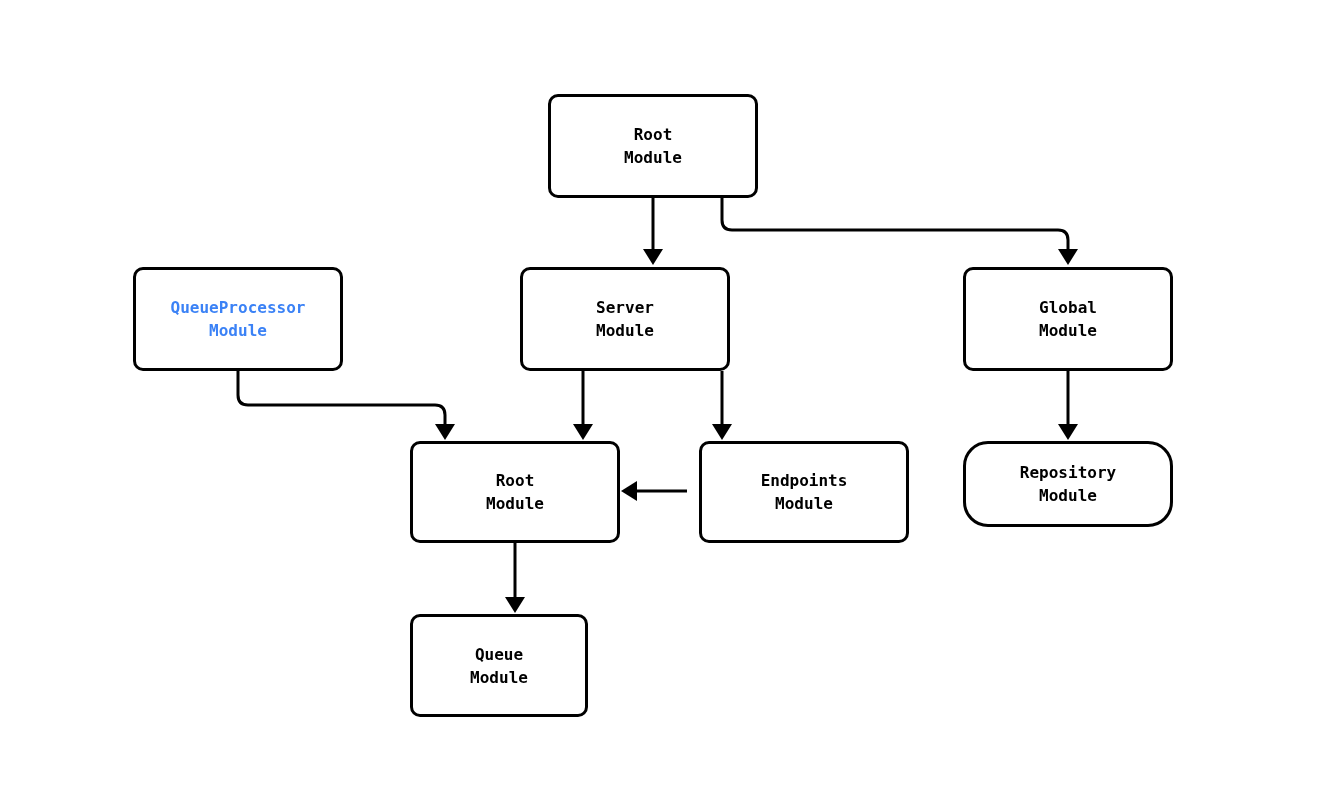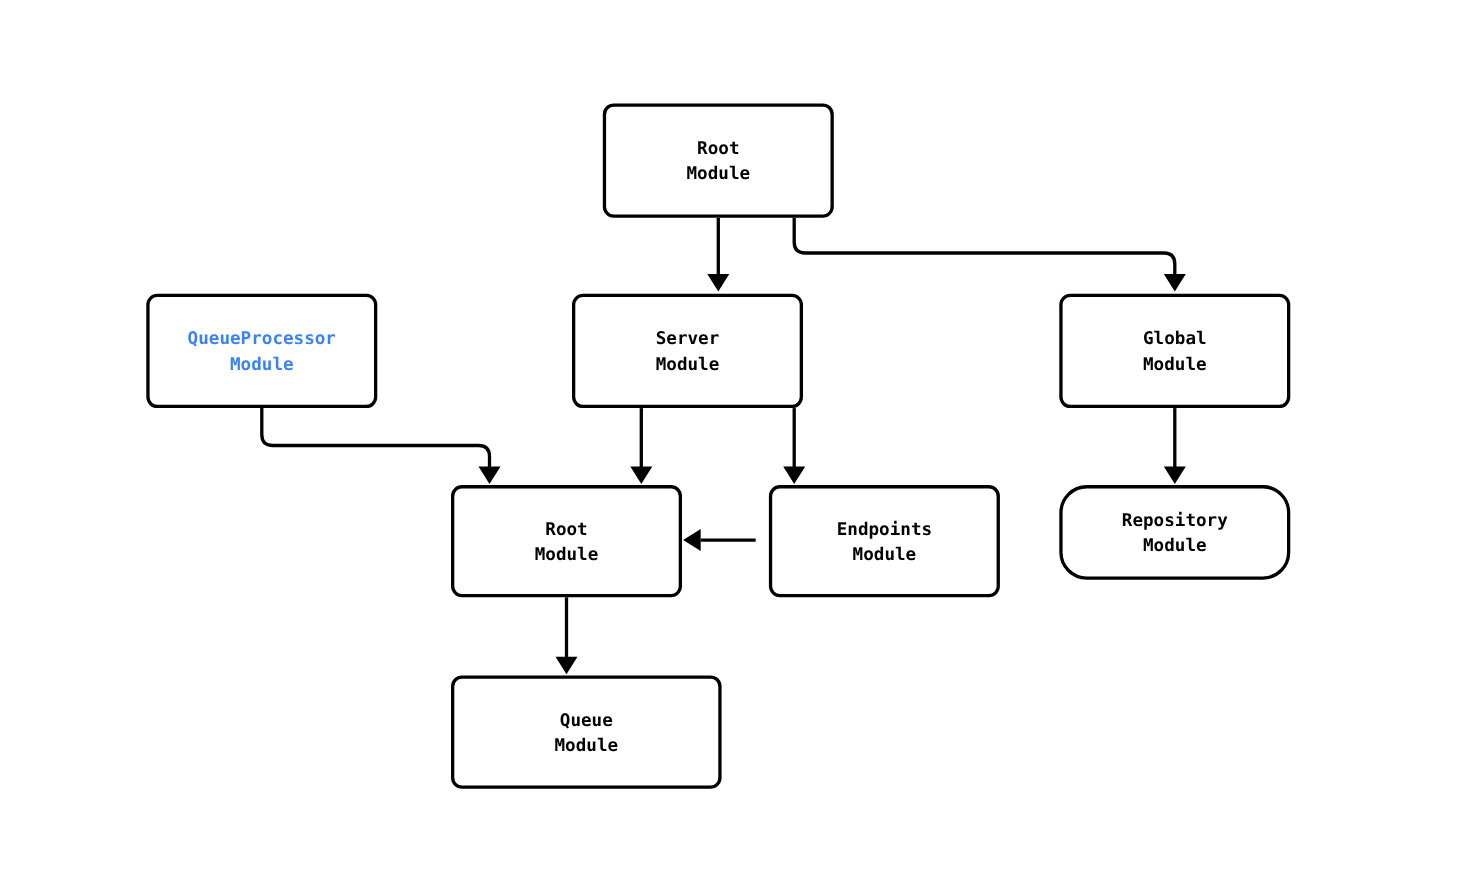--- a/index.html
+++ b/index.html
@@ -118,18 +118,18 @@
   <div class="node" style="left: 687px; top: 441px; width: 210px; height: 102px; border-color: rgb(0, 0, 0); border-width: 3px; color: rgb(0, 0, 0); margin-left: 12px;">
     <span class="line1">Endpoints</span>
     <span class="line2">Module</span>
   </div>
 
   <div class="node" style="left: 963px; top: 441px; width: 210px; height: 86px; border-color: rgb(0, 0, 0); border-width: 3px; color: rgb(0, 0, 0); border-radius: 25px;">
     <span class="line1">Repository</span>
     <span class="line2">Module</span>
   </div>
 
-  <div class="node" style="left: 410px; top: 614px; width: 246px; height: 103px; border-color: rgb(0, 0, 0); border-width: 3px; color: rgb(0, 0, 0);">
+  <div class="node" style="left: 410px; top: 614px; width: 178px; height: 103px; border-color: rgb(0, 0, 0); border-width: 3px; color: rgb(0, 0, 0);">
     <span class="line1">Queue</span>
     <span class="line2">Module</span>
   </div>
 
 </div>
 
 </body></html>

